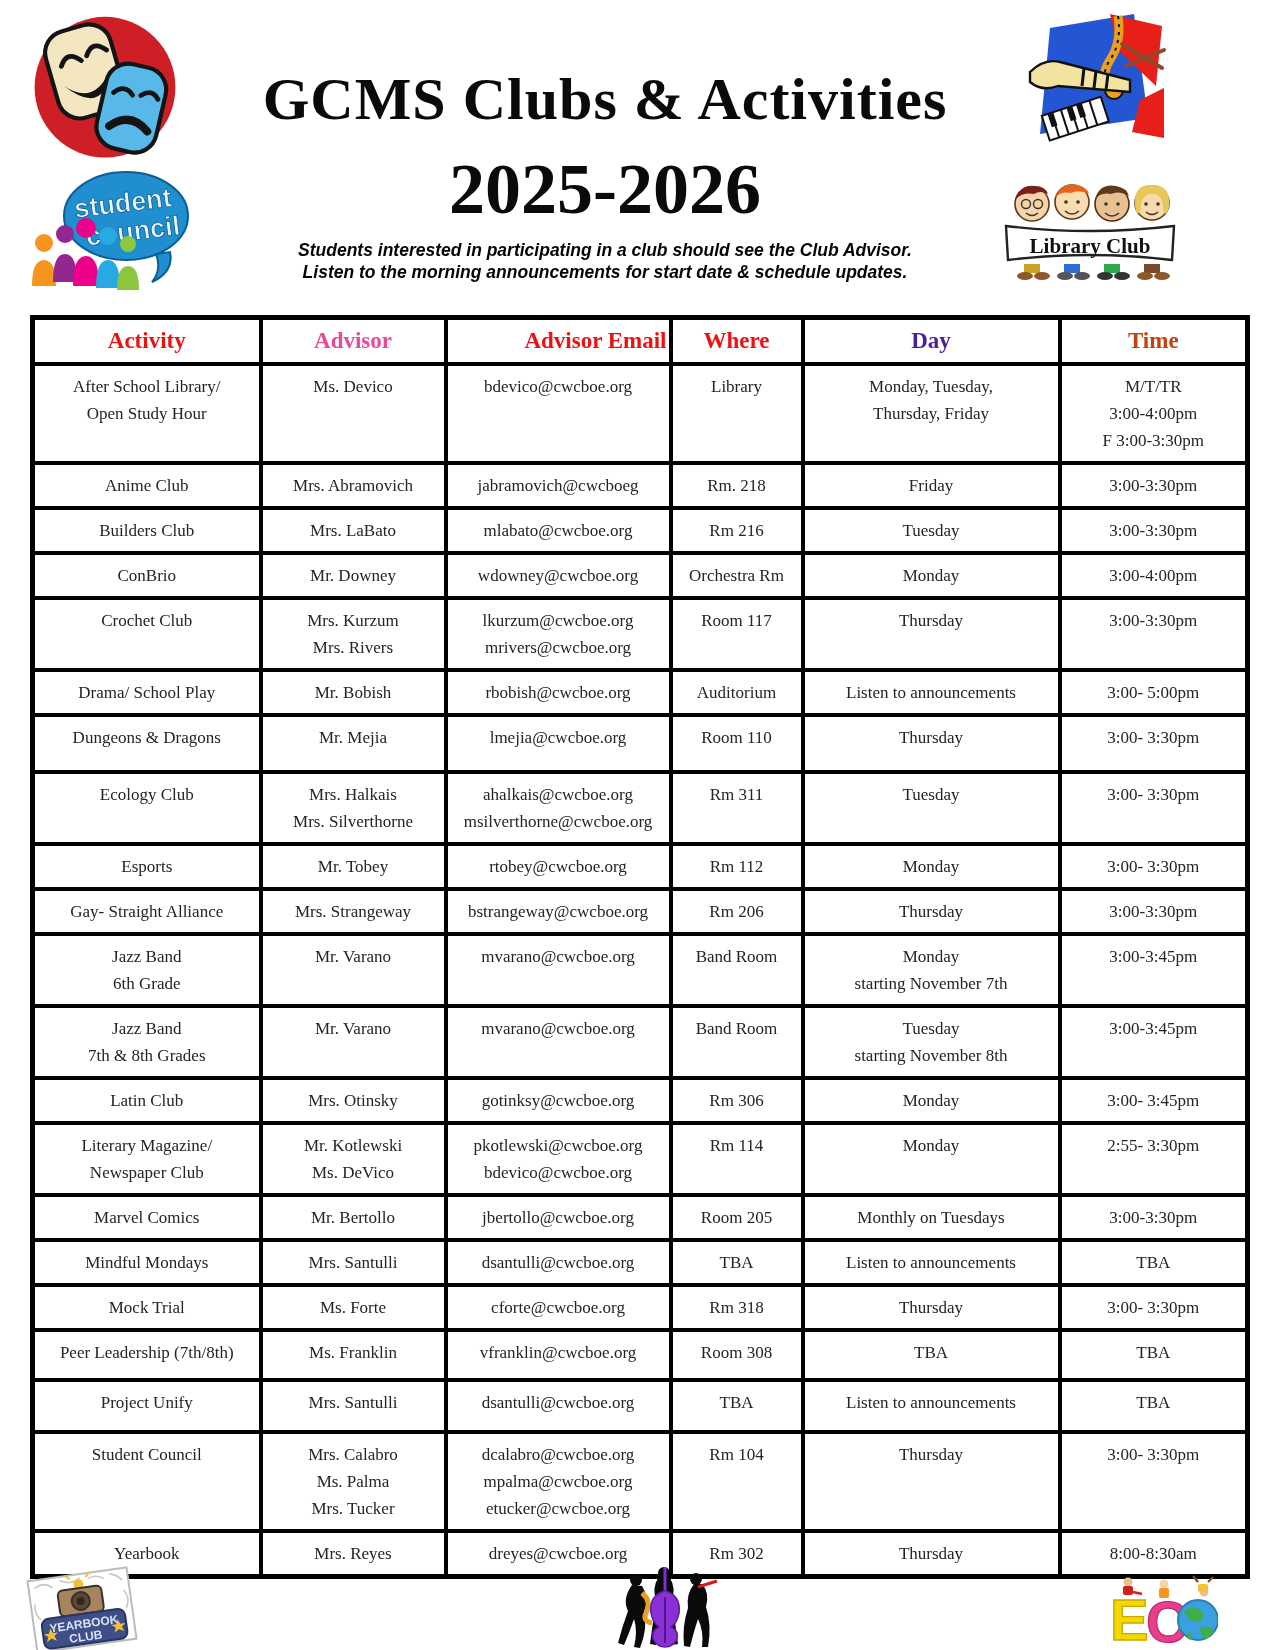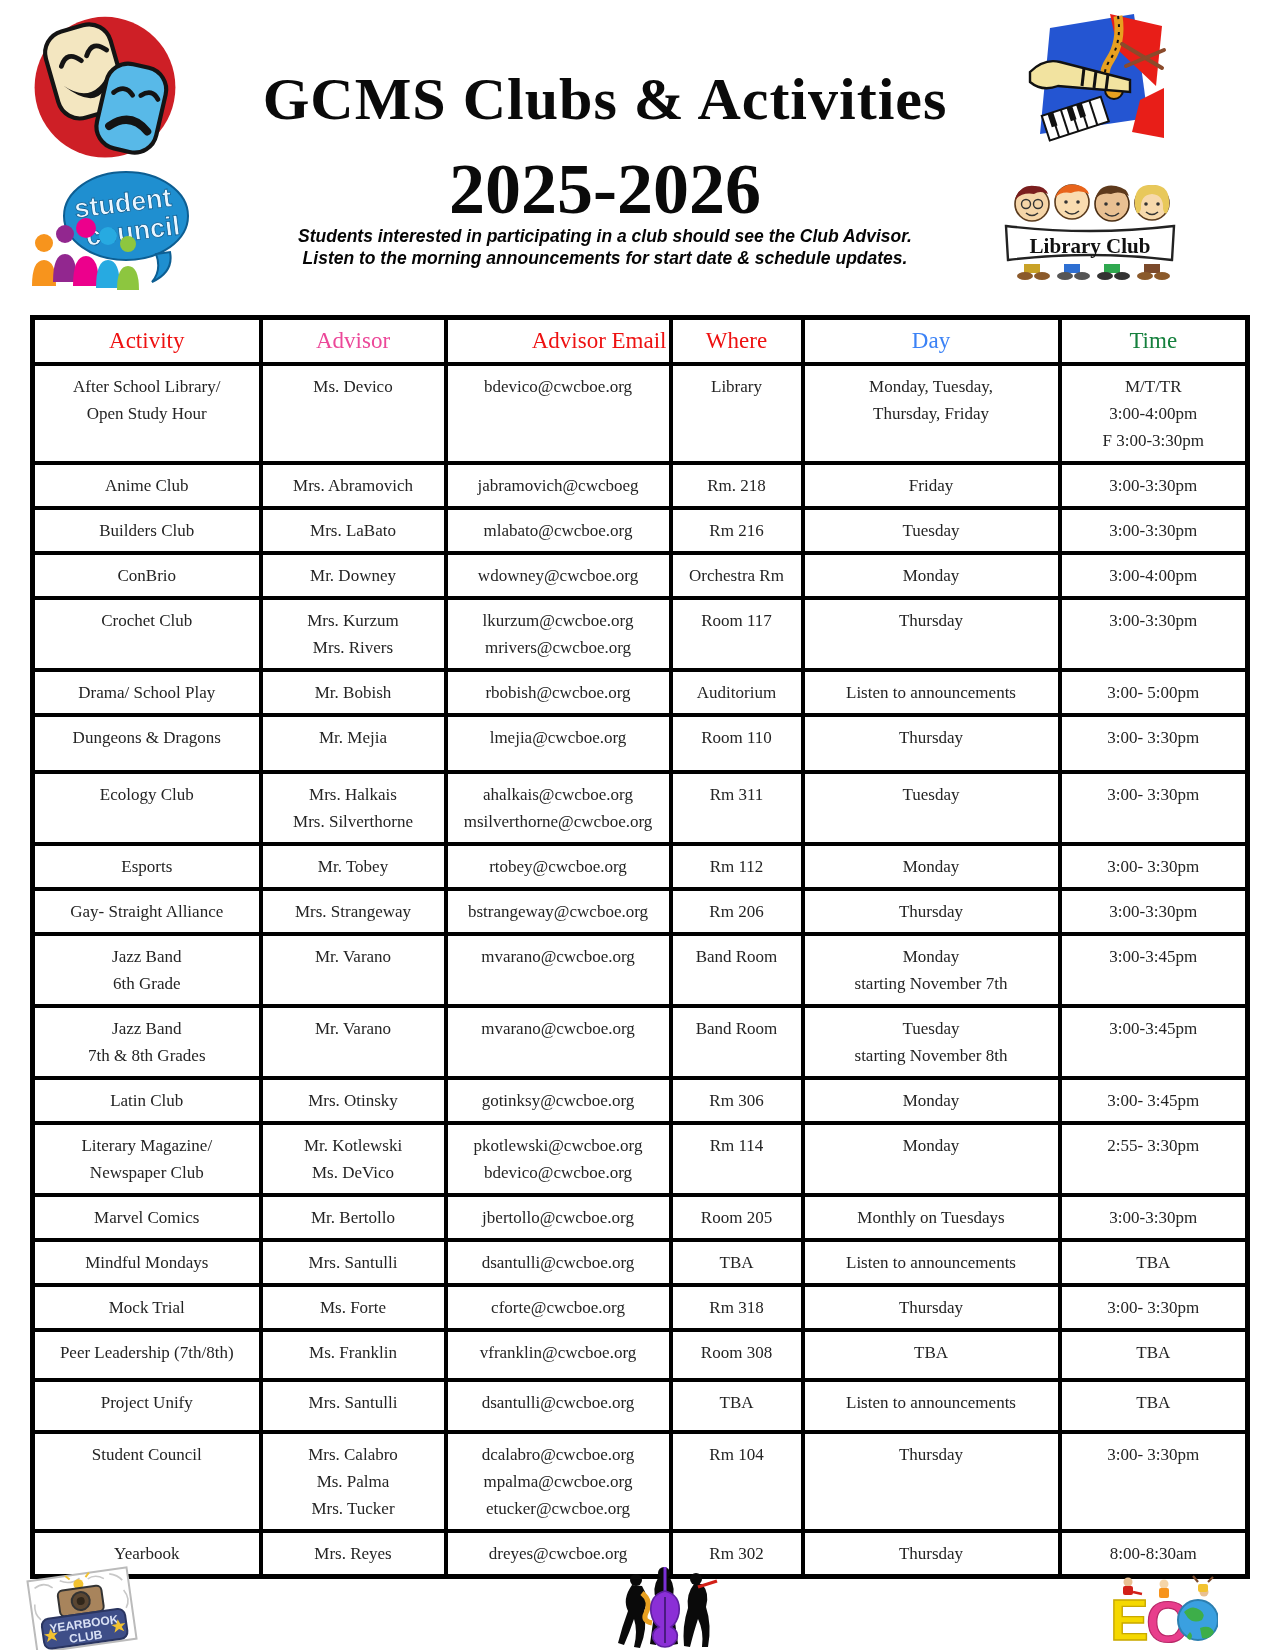--- a/index.html
+++ b/index.html
@@ -5,31 +5,31 @@
   * { margin:0; padding:0; box-sizing:border-box; }
   html,body { background:#fff; }
   .page {
     position:relative; width:1275px; height:1650px; background:#fff;
     font-family:"Liberation Serif", serif; color:#1d1d1d; overflow:hidden;
   }
   
   .title-block { position:absolute; left:225px; top:68px; width:760px; text-align:center; }
   .title-main { font-size:60px; font-weight:bold; letter-spacing:1px; color:#0a0a0a; line-height:1.05; }
   .title-year { font-size:72px; font-weight:bold; color:#0a0a0a; margin-top:22px; line-height:1.0; }
-  .subtitle { font-family:"Liberation Sans", sans-serif; font-style:italic; font-weight:bold; font-size:17.5px; line-height:22px; color:#050505; }
+  .subtitle { margin-top:14px; font-family:"Liberation Sans", sans-serif; font-style:italic; font-weight:bold; font-size:17.5px; line-height:22px; color:#050505; }
   .clipart { position:absolute; }
   
   table.clubs {
     position:absolute; left:30px; top:315px; width:1215px;
     border-collapse:collapse; table-layout:fixed;
   }
   table.clubs, table.clubs th, table.clubs td { border:4px solid #000; }
   table.clubs { border-width:5px; }
   th.colhead {
-    font-size:23px; font-weight:normal; padding:8px 2px; text-align:center;
+    font-size:23px; font-weight:bold; padding:8px 2px; text-align:center;
     font-family:"Liberation Serif", serif;
   }
   td.cell {
     vertical-align:top; text-align:center; font-size:17px; line-height:27px;
     padding:7px 4px; color:#242424; font-family:"Liberation Serif", serif;
     overflow:hidden;
   }
   td.cell .ln { display:block; }
   
   svg { display:block; }
@@ -193,22 +193,22 @@
       <col style="width:132px">
         <col style="width:257px">
         <col style="width:188px">
     </colgroup>
     <thead>
       <tr>
         <th class="colhead" style="color: rgb(238, 17, 17);">Activity</th>
         <th class="colhead" style="color: #ec4899;">Advisor</th>
         <th class="colhead" style="color: rgb(238, 17, 17); text-align: right;">Advisor Email</th>
         <th class="colhead" style="color: rgb(238, 17, 17);">Where</th>
-        <th class="colhead" style="color: #3b82f6; margin-left: 40px;">Day</th>
-        <th class="colhead" style="color: #15803d;">Time</th>
+        <th class="colhead" style="color: #4c1d95; margin-left: 40px;">Day</th>
+        <th class="colhead" style="color: #c2410c;">Time</th>
       </tr>
     </thead>
     <tbody id="clubs-tbody">
         <tr>
           <td class="cell">
             <span class="ln">After School Library/</span>
             <span class="ln">Open Study Hour</span>
           </td>
           <td class="cell">
             <span class="ln">Ms. Devico</span>

